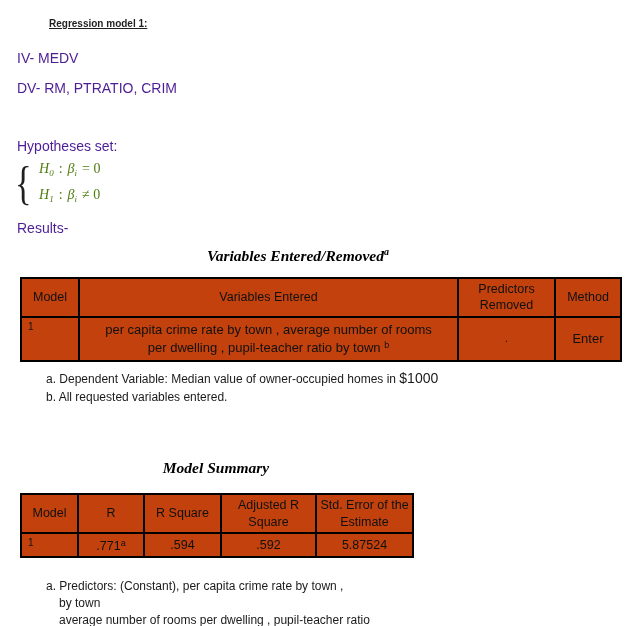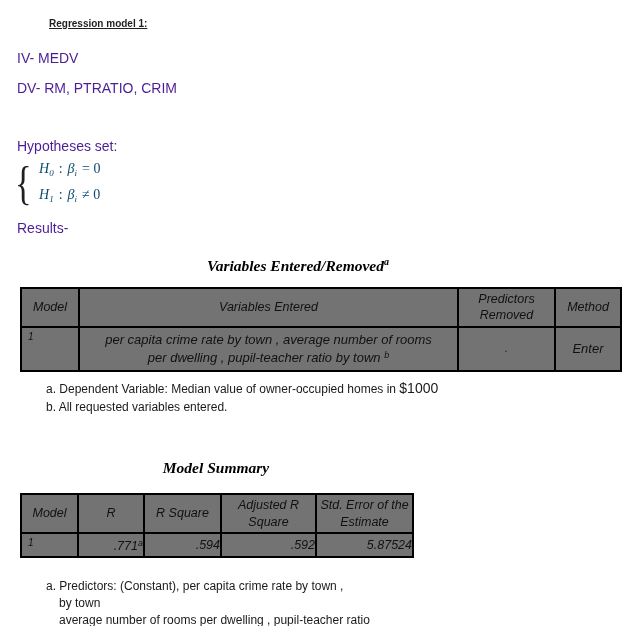--- a/index.html
+++ b/index.html
@@ -34,65 +34,65 @@
   .brace {
     font-family: "Liberation Serif", serif;
     font-size: 46px; font-weight: 300; line-height: 48px;
     color: #1f1f1f;
     transform: scaleX(0.75);
     transform-origin: left center;
   }
   .eq-lines { display: flex; flex-direction: column; margin-left: 2px; }
   .eq-line {
     font-family: "Liberation Serif", serif;
-    font-size: 14px; line-height: 21px; color: #0c4a6e;
+    font-size: 14px; line-height: 21px; color: #4d7c0f;
     white-space: nowrap;
   }
   .eq-var, .eq-beta { font-style: italic; }
   .eq-sub { font-size: 9px; font-style: italic; vertical-align: -3px; }
   .eq-colon { margin: 0 5px; }
   .eq-rel { margin-left: 5px; }
 
   
   .tbl-block { position: absolute; }
   .tbl-title {
     font-family: "Liberation Serif", "DejaVu Serif", serif;
     font-weight: bold; font-style: italic;
     font-size: 15.5px; color: #000;
     text-align: center; line-height: 22px;
   }
   .tbl-title sup { font-size: 10px; }
-  table { border-collapse: collapse; table-layout: fixed; background: #737373; font-style: italic; }
+  table { border-collapse: collapse; table-layout: fixed; background: #c2410c; }
   th, td { border: 2px solid #000; overflow: hidden; }
   th {
     font-weight: normal; font-size: 12.5px; line-height: 1.3;
     color: #111; text-align: center; vertical-align: middle;
     padding: 2px 3px;
   }
   td { color: #111; vertical-align: middle; }
   .cell-model {
     font-size: 10px; text-align: left; vertical-align: top;
     padding: 3px 0 0 6px;
   }
   .cell-center { text-align: center; }
   .cell-entered { font-size: 13px; line-height: 1.35; padding: 2px 16px; }
   .cell-removed { font-size: 10px; }
   .cell-method { font-size: 13px; }
-  .cell-val { font-size: 12.5px; text-align: right; }
+  .cell-val { font-size: 12.5px; }
   sup.data-sup { font-size: 9px; vertical-align: 4px; }
 
   .footnotes { padding-left: 26px; }
   .footnote {
     font-size: 12px; line-height: 17px; color: #1a1a1a;
   }
   .footnote-money { font-size: 14px; }
   .fn-indent { padding-left: 13px; }
 
   
-  .t1 { left: 20px; top: 251px; width: 556px; }
+  .t1 { left: 20px; top: 241px; width: 556px; }
   .t1 .tbl-title { margin-bottom: 10px; }
   .t1 table { width: 600px; }
   .t1 .col-model { width: 58px; }
   .t1 .col-entered { width: 379px; }
   .t1 .col-removed { width: 97px; }
   .t1 .col-method { width: 66px; }
   .t1 .hdr-row { height: 36px; }
   .t1 .data-row { height: 44px; }
   .t1 .footnotes { margin-top: 8px; }
   .t1 .footnote + .footnote { margin-top: 1px; }

